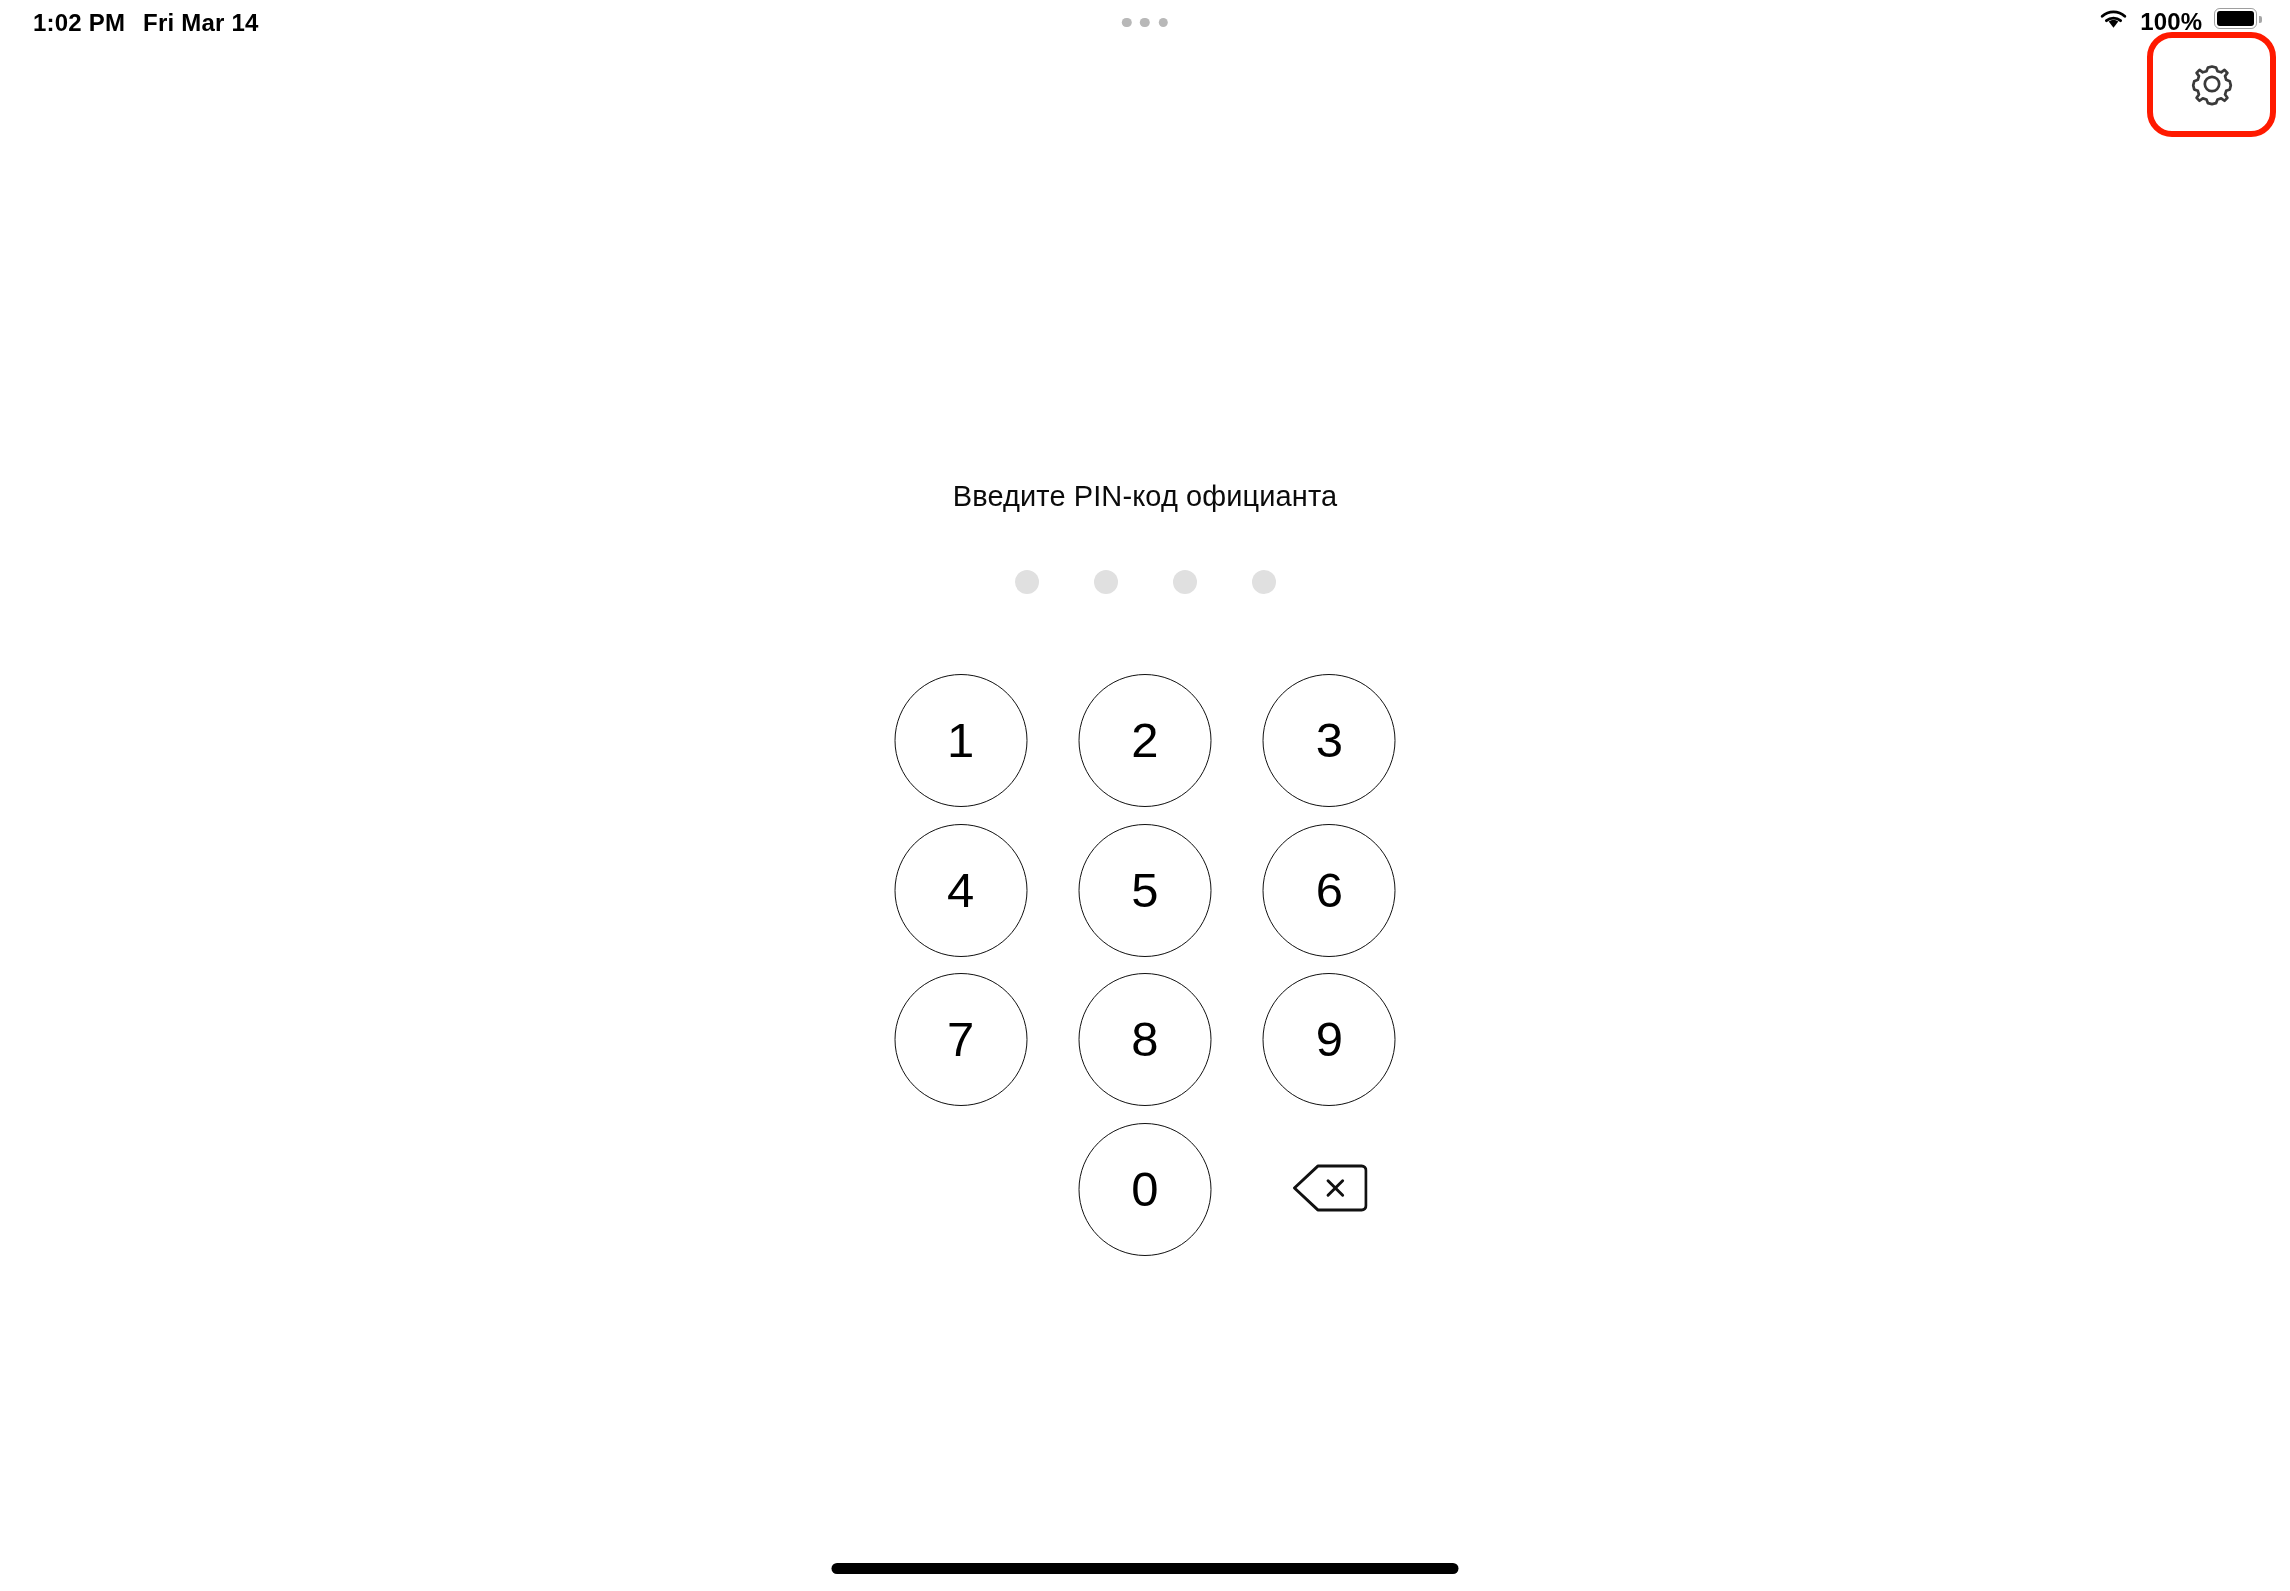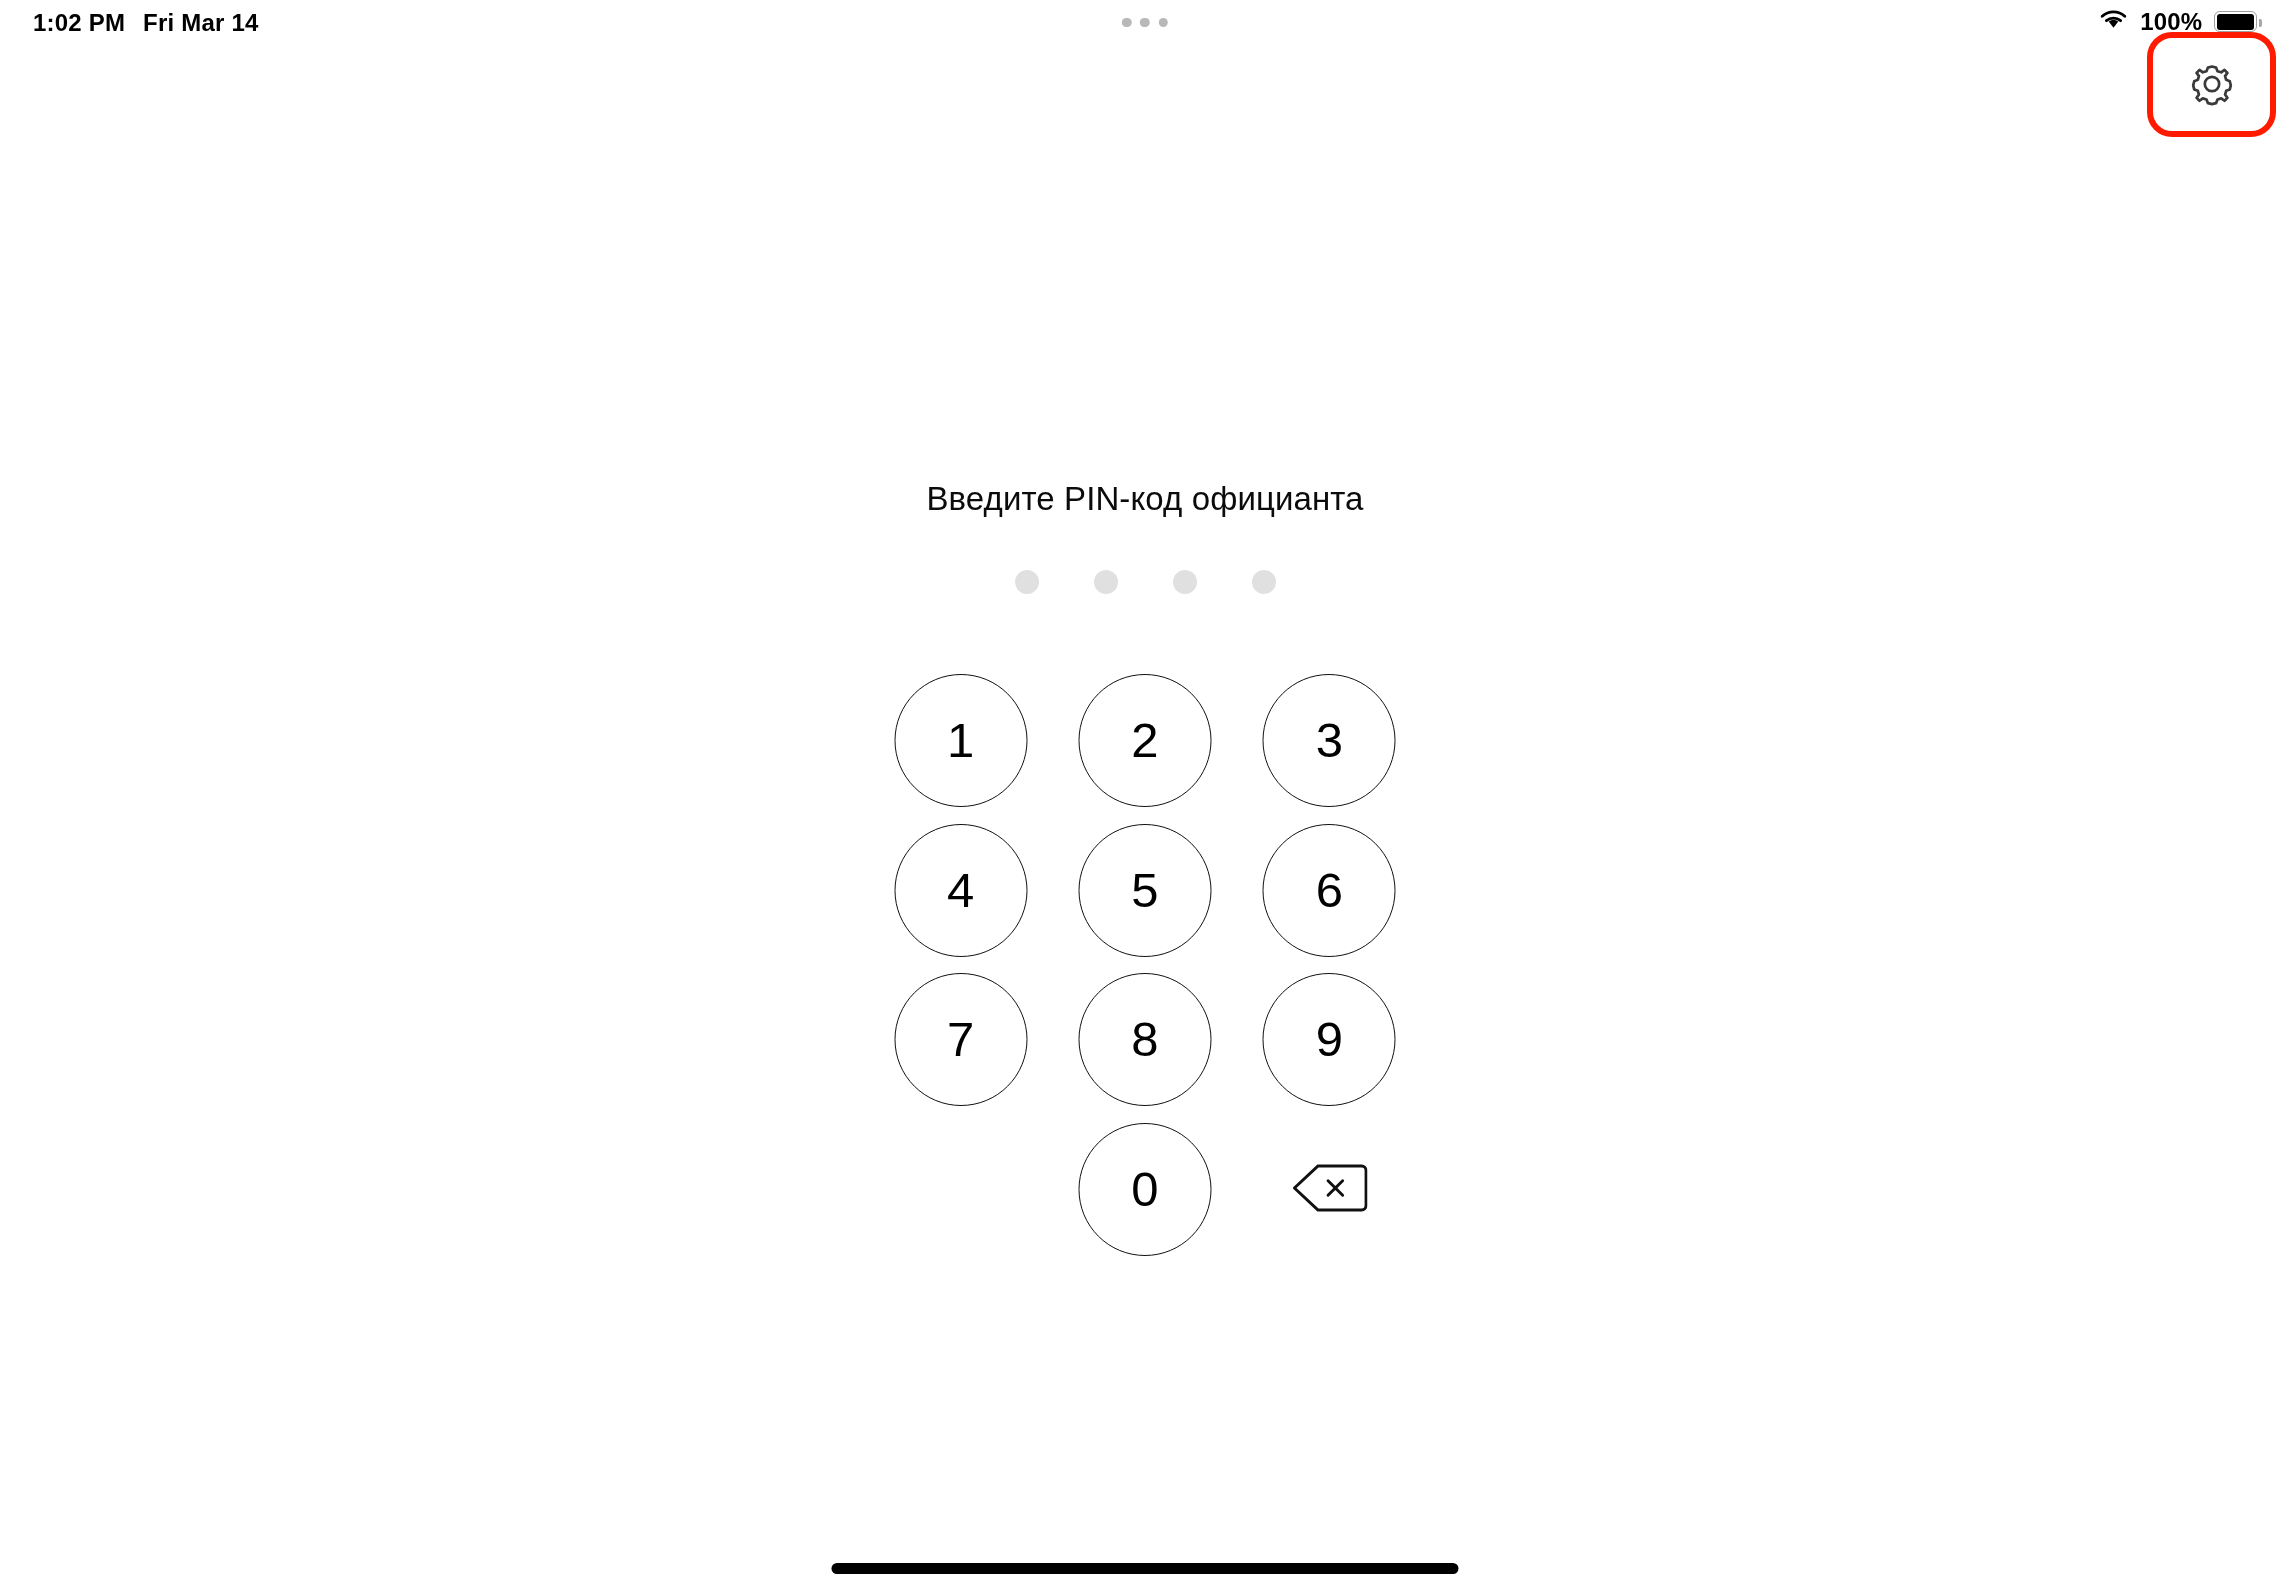--- a/index.html
+++ b/index.html
@@ -47,21 +47,21 @@
   .status-center .dot {
     width: 9.7px; height: 9.7px;
     border-radius: 50%;
     background: #b8b8b8;
   }
   .status-right {
     position: absolute;
     right: 33px;
     top: 7.8px;
     display: flex;
-    align-items: center;
+    align-items: flex-start;
     gap: 11.6px;
   }
   .wifi-icon { display: block; }
   .battery-pct {
     font-size: 24px;
     font-weight: 600;
     color: #000;
     letter-spacing: 0.2px;
   }
   .battery {
@@ -121,21 +121,21 @@
     top: 0; left: 0;
     width: 2290px;
     height: 1591px;
   }
   #pin-title {
     position: absolute;
     top: 480px;
     left: 0;
     width: 2290px;
     text-align: center;
-    font-size: 33px;
+    font-size: 29px;
     color: #0b0b0b;
     letter-spacing: 0.1px;
   }
   #pin-dots {
     position: absolute;
     top: 570px;
     left: 0;
     width: 2290px;
     display: flex;
     justify-content: center;

